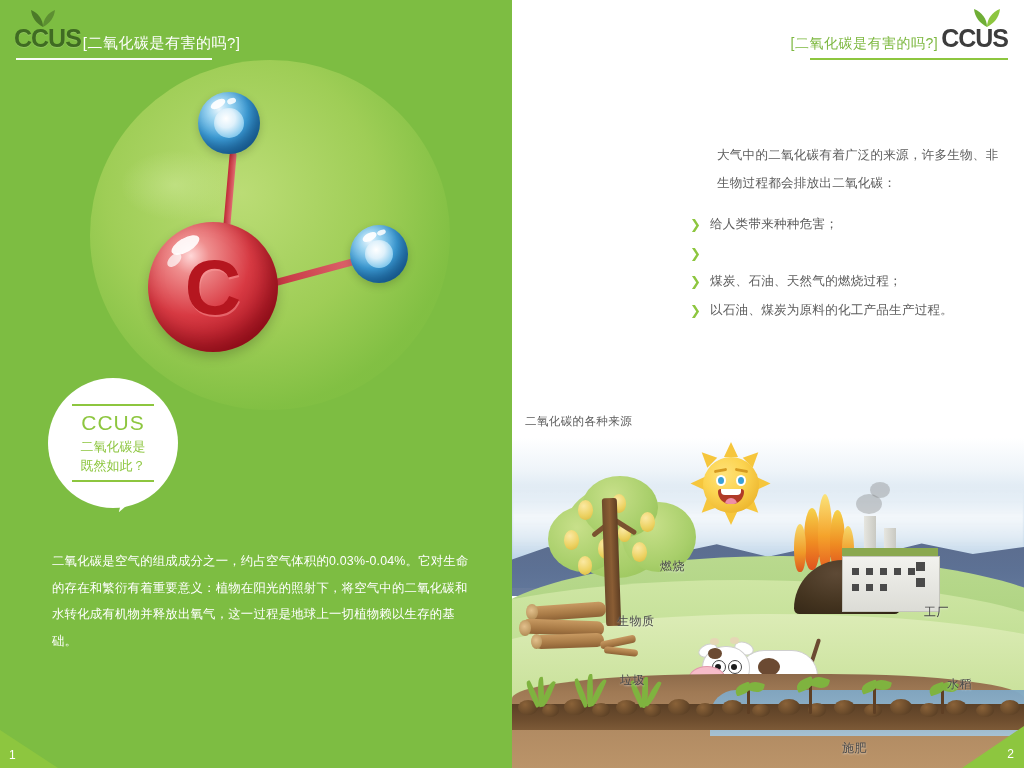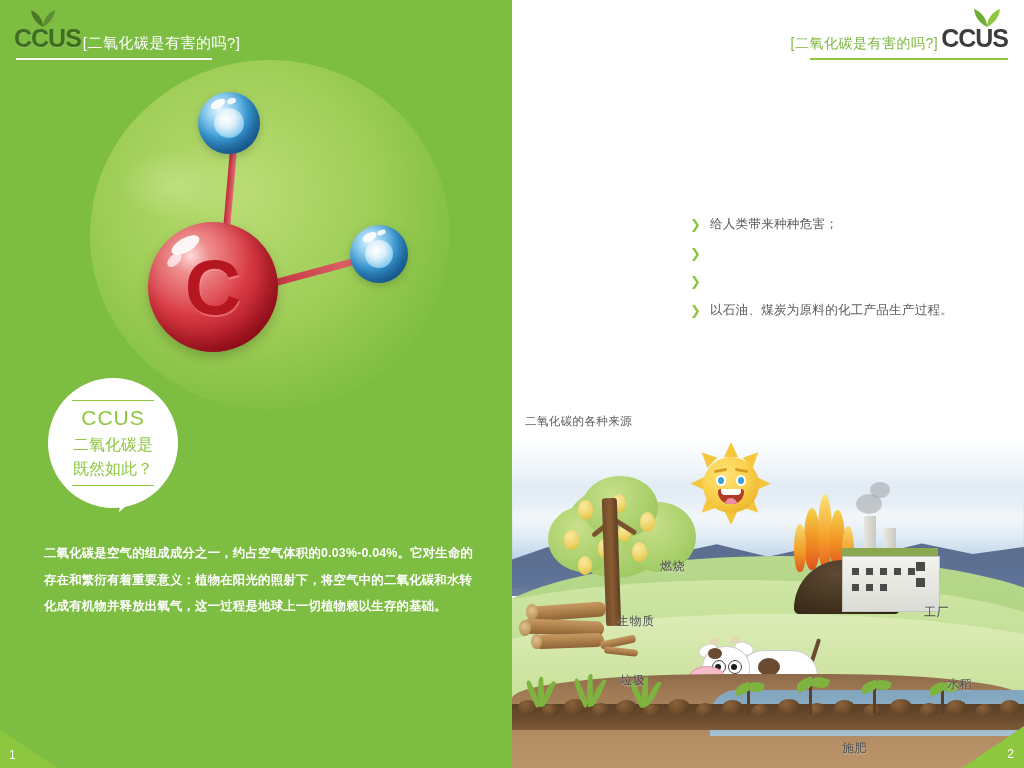--- a/index.html
+++ b/index.html
@@ -87,40 +87,40 @@
   .bond{position:absolute;background:linear-gradient(90deg,#c02a36,#e06b72);border-radius:3px;}
 
   
   .bubble{
     position:absolute;left:48px;top:378px;width:130px;height:130px;
     background:#ffffff;border-radius:50%;
     display:flex;flex-direction:column;align-items:center;justify-content:center;
   }
   .bubble .rule{width:82px;height:1.5px;background:#8dc63f;}
   .bubble .b-ccus{font-size:21px;color:#8dc63f;letter-spacing:1px;margin:5px 0 3px;}
-  .bubble .b-cn{font-size:16px;color:#8dc63f;line-height:1.45;text-align:center;margin-bottom:5px;}
+  .bubble .b-cn{font-size:13px;color:#8dc63f;line-height:1.45;text-align:center;margin-bottom:5px;}
   .bubble-tail{
     position:absolute;left:124px;top:470px;width:0;height:0;
     border-left:26px solid #ffffff;border-top:10px solid transparent;
     border-bottom:36px solid transparent;transform:rotate(14deg);
   }
 
   
   .lp-title{
     position:absolute;left:172px;top:492px;
     font-size:15px;font-weight:bold;color:#ffffff;letter-spacing:.5px;
     display:flex;align-items:center;gap:8px;
   }
   .chev2{display:inline-block;font-size:15px;font-weight:bold;color:#fff;letter-spacing:-3px;}
 
   .lp-body{
     position:absolute;left:44px;top:540px;width:440px;
     font-size:12.4px;color:#ffffff;line-height:2.15;letter-spacing:.2px;
   }
-  .lp-body p{margin:0;font-weight:bold;}
+  .lp-body p{margin:8px;}
 
   .pagenum-left{
     position:absolute;left:0;bottom:0;width:58px;height:38px;overflow:hidden;
   }
   .pagenum-left .tri{
     position:absolute;left:0;bottom:0;width:0;height:0;
     border-left:58px solid #8dc63f;border-top:38px solid transparent;
   }
   .pagenum-left .num{
     position:absolute;left:9px;bottom:6px;font-size:12px;color:#ffffff;
@@ -367,31 +367,33 @@
       <div class="ccus-dark2">
         <svg class="sprout2" viewBox="0 0 32 19">
           <path d="M16 19 C16 11 11 4 3 1 C4 10 9 15 16 19 Z" fill="#6fae36"></path>
           <path d="M16 19 C16 11 21 4 29 1 C28 10 23 15 16 19 Z" fill="#8dc63f"></path>
         </svg>
         <span>CCUS</span>
       </div>
     </div>
     <div class="hdr-right-rule"></div>
 
+    <div class="rp-intro">大气中的二氧化碳有着广泛的来源，许多生物、非生物过程都会排放出二氧化碳：</div>
 
     <div class="rp-list">
       <div class="rp-li">
         <span class="chev">❯</span>
         <span class="txt">给人类带来种种危害；</span>
       </div>
       <div class="rp-li">
         <span class="chev">❯</span>
       </div>
       <div class="rp-li">
         <span class="chev">❯</span>
+        <span class="txt">煤炭、石油、天然气的燃烧过程；</span>
       </div>
       <div class="rp-li">
         <span class="chev">❯</span>
         <span class="txt">以石油、煤炭为原料的化工产品生产过程。</span>
       </div>
     </div>
 
     <div class="rp-caption">二氧化碳的各种来源</div>
 
     <div class="illus">

